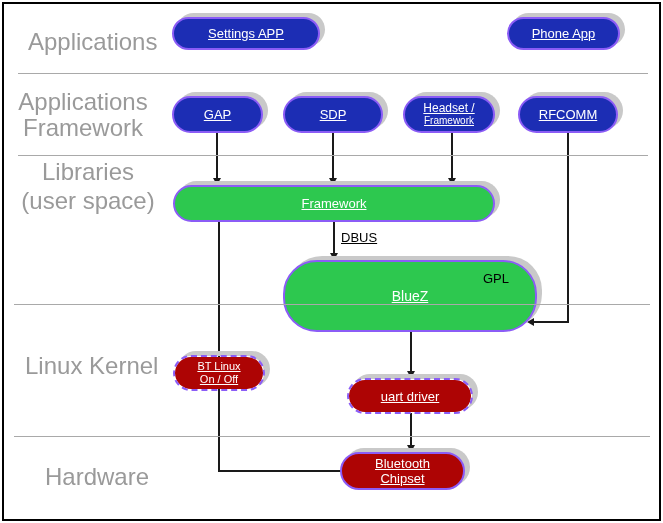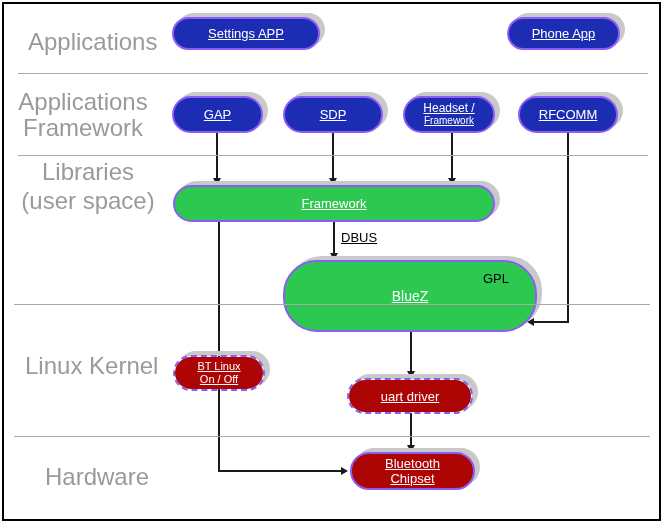--- a/index.html
+++ b/index.html
@@ -117,16 +117,16 @@
 </div>
 
 <div class="pill red dashed t11" style="left:173px;top:355px;width:92px;height:36px;border-radius:18px;">
   <span>BT Linux</span>
   <span>On / Off</span>
 </div>
 <div class="pill red dashed t13" style="left:347px;top:378px;width:126px;height:36px;border-radius:18px;">
   <span>uart driver</span>
 </div>
 
-<div class="pill red" style="left:350px;top:452px;width:125px;height:38px;border-radius:19px;">
+<div class="pill red" style="left:340px;top:452px;width:125px;height:38px;border-radius:19px;">
   <span class="t13">Bluetooth</span>
   <span class="t13">Chipset</span>
 </div>
 
 </body></html>

